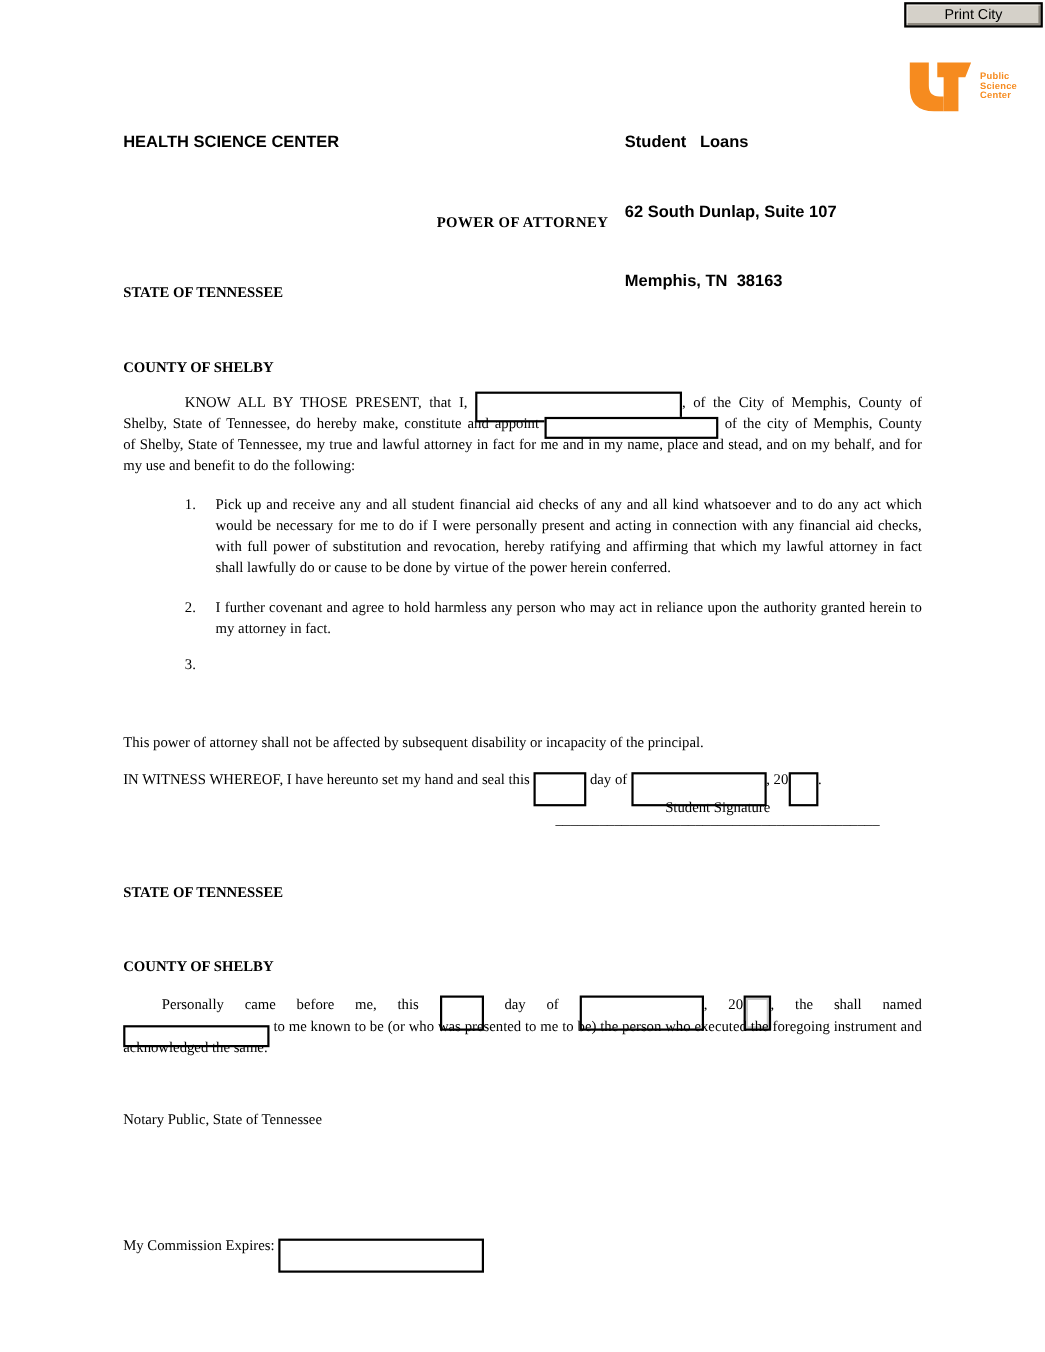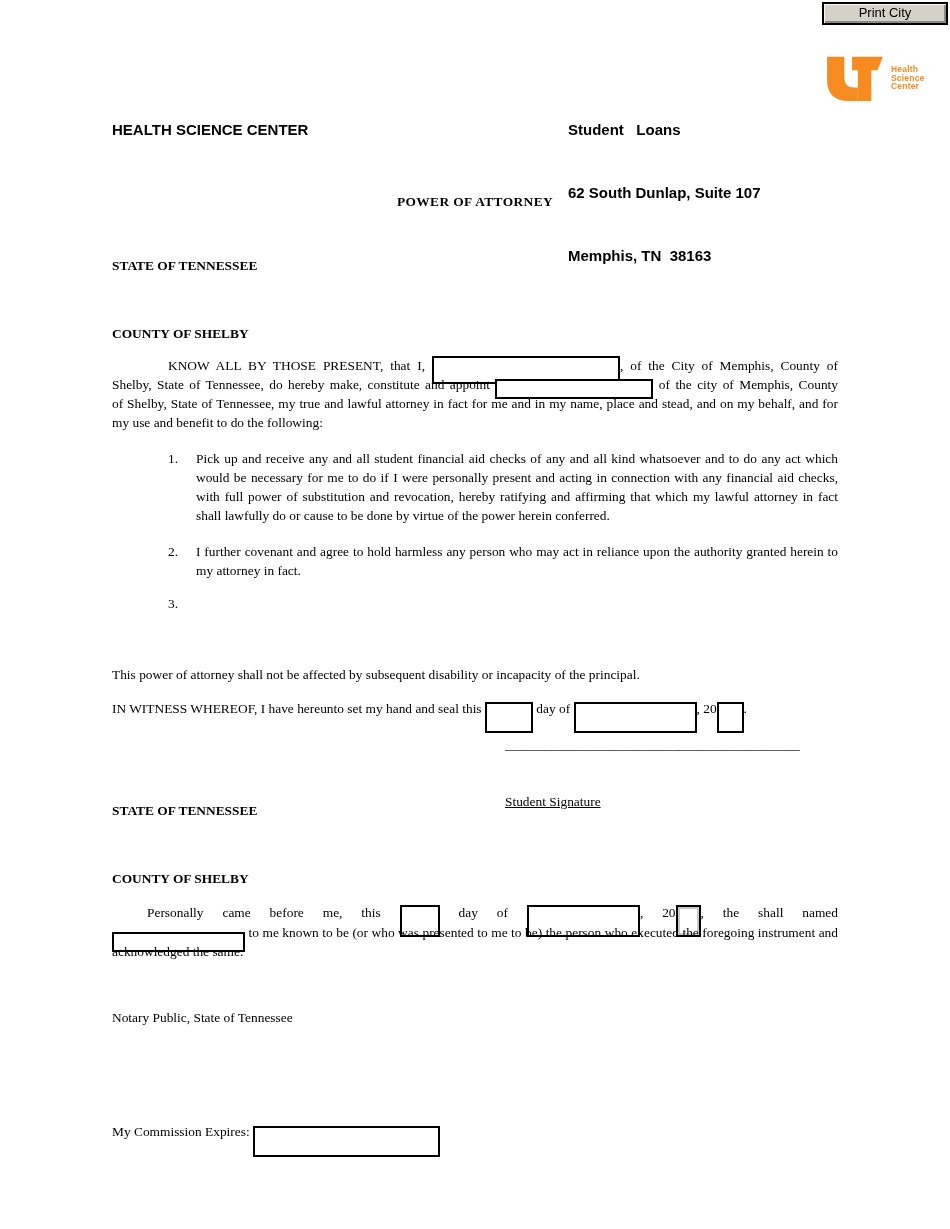--- a/index.html
+++ b/index.html
@@ -61,21 +61,21 @@
     <div>62 South Dunlap, Suite 107</div>
     <div>Memphis, TN  38163</div>
   </div>
 
   <div class="abs logo">
     <svg width="68" height="50" viewBox="0 0 64 52">
       <path d="M4 4 H22 V26 Q22 36 32 36 H36 V50 H27 Q4 50 4 28 Z" fill="#F68B1F"></path>
       <path d="M30 4 H62 L56.5 18 H50 V50 H36 V18 H30 Z" fill="#F68B1F"></path>
     </svg>
     <div class="logo-text" style="color:#F68B1F;">
-      <div>Health</div>
+      <div>Public</div>
       <div>Science</div>
       <div>Center</div>
     </div>
   </div>
 
   <div class="abs title" style="left:112px; top:192px; width:726px;">POWER OF ATTORNEY</div>
 
   <div class="abs b" style="left:112px; top:256px;">STATE OF TENNESSEE</div>
   <div class="abs b" style="left:112px; top:324px;">COUNTY OF SHELBY</div>
 
@@ -109,21 +109,21 @@
   <div class="abs" style="left:112px; top:665px; width:726px;">This power of attorney shall not be affected by subsequent disability or incapacity of the principal.</div>
 
   <div class="abs" style="left:112px; top:699px; width:740px; white-space:nowrap;">
     <span>IN WITNESS WHEREOF, I have hereunto set my hand and seal this</span>
     <input type="text" class="fld f-day" value="" style="">
     <span>day of</span>
     <input type="text" class="fld f-month" value="" style=""><span>, 20</span><input type="text" class="fld f-year" value="" style=""><span>.</span>
   </div>
 
   <div class="abs sigline" style="left:505px; top:735px;text-align:right;">____________________________________________</div>
-  <div class="abs" style="left:505px; top:792px; width:295px; text-decoration:underline;">Student Signature</div>
+  <div class="abs" style="left:505px; top:724px; width:295px; text-align:center;">Student Signature</div>
 
   <div class="abs b" style="left:112px; top:801px;">STATE OF TENNESSEE</div>
   <div class="abs b" style="left:112px; top:869px;">COUNTY OF SHELBY</div>
 
   <div class="abs" style="left:112px; top:903px; width:726px;">
     <div class="jline" style="text-indent:35px;">
       <span>Personally came before me, this</span>
       <input type="text" class="fld f-day2" value="" style="">
       <span>day of</span>
       <input type="text" class="fld f-month2" value="" style=""><span>, 20</span><input type="text" class="fld f-year2" value="" style=""><span>, the shall named</span>

